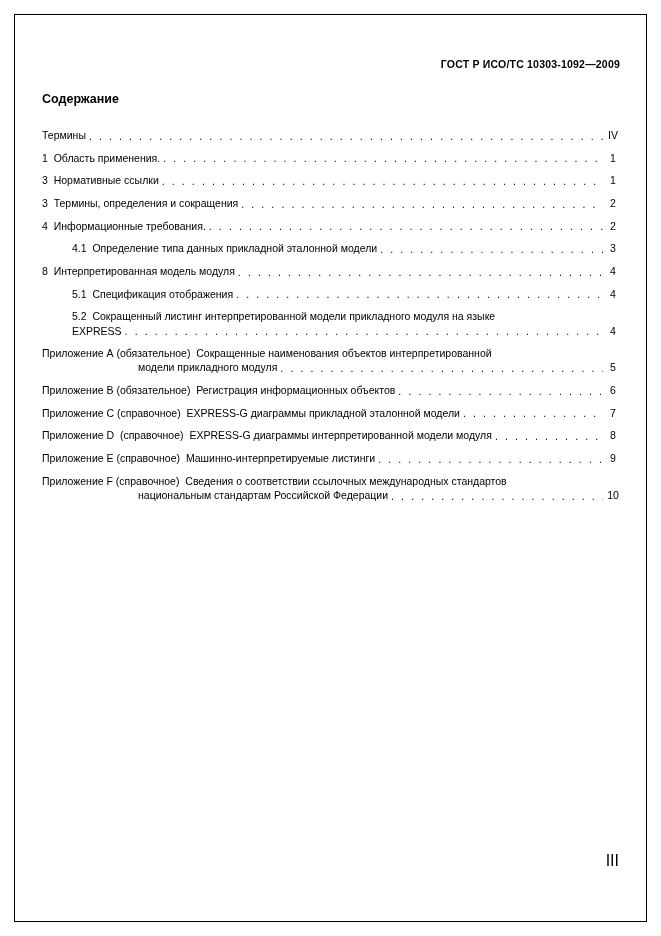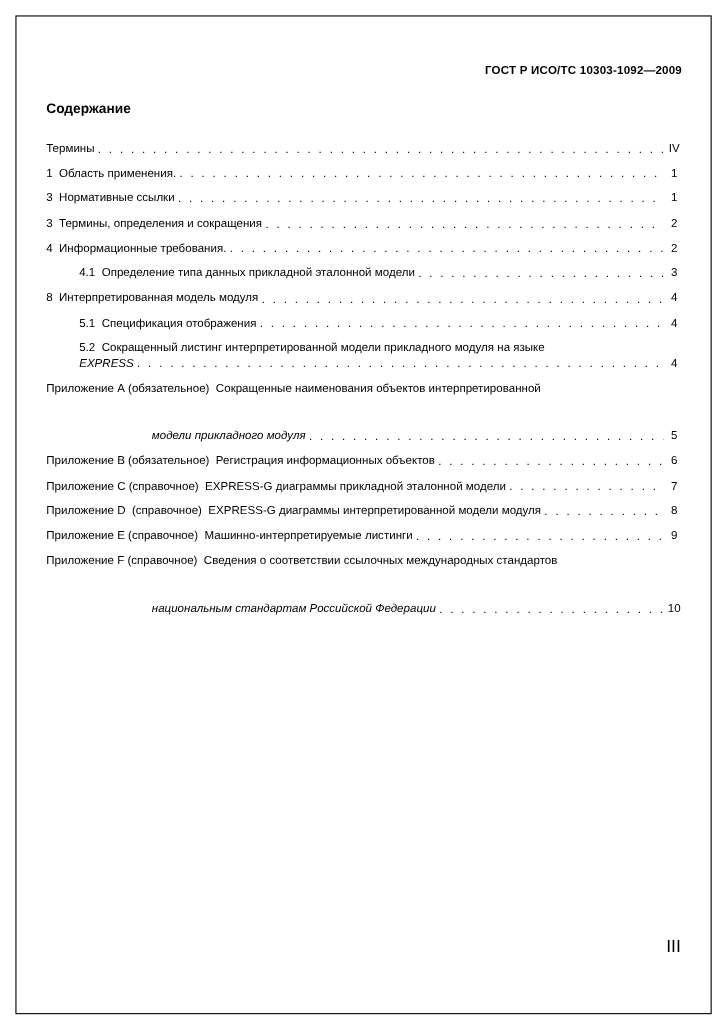--- a/index.html
+++ b/index.html
@@ -89,25 +89,24 @@
   .toc-entry.multi .line1 {
     display: block;
     white-space: pre-wrap;
   }
   .toc-entry.multi .line2row {
     display: flex;
     align-items: flex-end;
   }
   .toc-entry.multi .line2row .txt {
     white-space: pre;
-    font-style: italic;
   }
   .indent-1 { padding-left: 0px; }
   .indent-sub { padding-left: 30px; }
-  .indent-hang { padding-left: 96px; margin-top: 29px; }
+  .indent-hang { padding-left: 96px; }
   .indent-hang2 { padding-left: 0px; }
   .folio {
     position: absolute;
     right: 42px;
     bottom: 66px;
     font-size: 16px;
     color: #000;
   }
 </style>
 </head>

